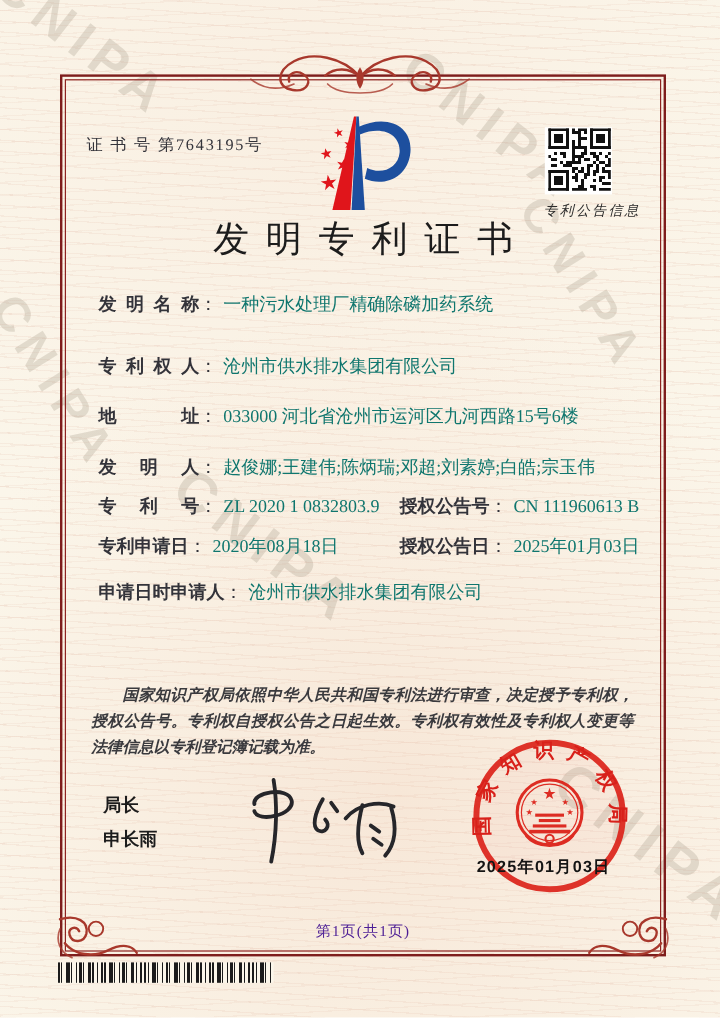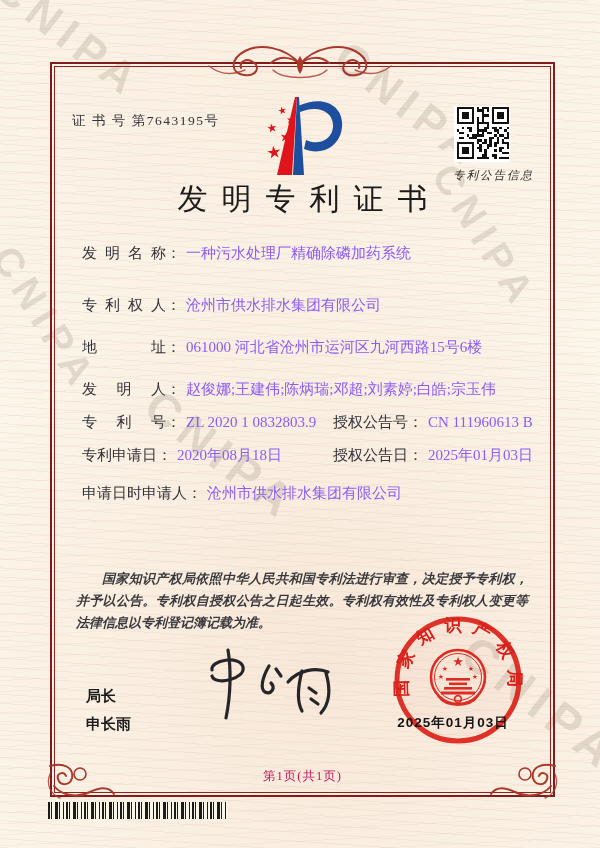--- a/index.html
+++ b/index.html
@@ -24,32 +24,32 @@
   .content{position:absolute;inset:0;z-index:4;}
   .cert-no{position:absolute;left:72px;top:100px;font-size:13.5px;color:#33333a;letter-spacing:1.5px;margin-top:12px;}
   .logo{position:absolute;left:252px;top:96px;width:102px;height:82px;}
   .qr-block{position:absolute;left:430px;top:106px;width:104px;text-align:right;}
   .qr-box{width:54px;height:54px;margin:0 auto;background:#fff;padding:1px;}
   .qr-label{margin-top:6px;font-size:11.5px;font-style:italic;color:#2b2b2b;letter-spacing:2px;}
   .title{position:absolute;left:50px;top:179px;width:505px;text-align:center;
          font-size:30px;font-weight:normal;color:#1c1c1c;letter-spacing:14px;text-indent:14px;margin:0;}
   .frow{position:absolute;left:82px;font-size:15px;color:#33333a;white-space:nowrap;}
   .frow2{position:absolute;left:333px;font-size:15px;color:#33333a;white-space:nowrap;}
-  .flabel{display:inline-block;width:84px;text-align:justify;text-align-last:justify;vertical-align:bottom;}
+  .flabel{display:inline-block;width:84px;text-align:justify;text-align-last:justify;vertical-align:bottom;font-weight:bold;}
   .flabel.nat{width:auto;min-width:0;text-align:center;text-align-last:auto;}
   .colon{margin-right:5px;}
-  .fvalue{color:#8b5cf6;}
+  .fvalue{color:#0f766e;}
   .legal{position:absolute;left:76px;top:568px;width:452px;font-size:13px;line-height:22px;
          color:#3a3a3e;font-style:italic;text-align:justify;text-indent:2em;margin:0;font-weight:bold;}
   .signer{position:absolute;left:86px;top:658px;font-family:"Liberation Sans","DejaVu Sans",sans-serif;
-          font-weight:bold;font-size:15px;color:#1c1c1c;line-height:28px;margin-top:24px;}
+          font-weight:bold;font-size:15px;color:#1c1c1c;line-height:28px;}
   .signature{position:absolute;left:190px;top:640px;}
   .seal{position:absolute;left:392px;top:614px;}
   .footer{position:absolute;left:50px;top:768px;width:505px;text-align:center;
-          font-size:12.5px;color:#be185d;letter-spacing:1px;}
+          font-size:12.5px;color:#4c1d95;letter-spacing:1px;}
   .barcode{position:absolute;left:48px;top:802px;width:180px;height:17px;z-index:5;
     background:repeating-linear-gradient(90deg,
       #1b1b1b 0 2px, #fbf6ea 2px 3px, #1b1b1b 3px 4px, #fbf6ea 4px 7px,
       #1b1b1b 7px 10px, #fbf6ea 10px 11px, #1b1b1b 11px 12px, #fbf6ea 12px 15px,
       #1b1b1b 15px 16px, #fbf6ea 16px 18px);}
 </style>
 </head>
 <body>
 
 <div class="page">
@@ -256,42 +256,42 @@
 
     <h1 class="title">发明专利证书</h1>
 
     <div class="frow" style="top:244px;">
       <span class="flabel">发明名称</span><span class="colon">：</span><span class="fvalue">一种污水处理厂精确除磷加药系统</span>
     </div>
     <div class="frow" style="top:296px;">
       <span class="flabel">专利权人</span><span class="colon">：</span><span class="fvalue">沧州市供水排水集团有限公司</span>
     </div>
     <div class="frow" style="top:338px;">
-      <span class="flabel">地址</span><span class="colon">：</span><span class="fvalue">061000 河北省沧州市运河区九河西路15号6楼</span>
+      <span class="flabel">地址</span><span class="colon">：</span><span class="fvalue">033000 河北省沧州市运河区九河西路15号6楼</span>
     </div>
     <div class="frow" style="top:380px;">
       <span class="flabel">发明人</span><span class="colon">：</span><span class="fvalue">赵俊娜;王建伟;陈炳瑞;邓超;刘素婷;白皓;宗玉伟</span>
     </div>
     <div class="frow" style="top:413px;">
       <span class="flabel">专利号</span><span class="colon">：</span><span class="fvalue">ZL 2020 1 0832803.9</span>
     </div>
     <div class="frow2" style="top:413px;">
       <span class="flabel nat">授权公告号</span><span class="colon">：</span><span class="fvalue">CN 111960613 B</span>
     </div>
     <div class="frow" style="top:446px;">
       <span class="flabel nat">专利申请日</span><span class="colon">：</span><span class="fvalue">2020年08月18日</span>
     </div>
     <div class="frow2" style="top:446px;">
       <span class="flabel nat">授权公告日</span><span class="colon">：</span><span class="fvalue">2025年01月03日</span>
     </div>
     <div class="frow" style="top:484px;">
       <span class="flabel nat">申请日时申请人</span><span class="colon">：</span><span class="fvalue">沧州市供水排水集团有限公司</span>
     </div>
 
-    <p class="legal">国家知识产权局依照中华人民共和国专利法进行审查，决定授予专利权，并予以公告。专利权自授权公告之日起生效。专利权有效性及专利权人变更等法律信息以专利登记簿记载为准。</p>
+    <p class="legal">国家知识产权局依照中华人民共和国专利法进行审查，决定授予专利权，授权公告号。专利权自授权公告之日起生效。专利权有效性及专利权人变更等法律信息以专利登记簿记载为准。</p>
 
     <div class="signer">
       <div>局长</div>
       <div>申长雨</div>
     </div>
 
     <svg class="signature" width="150" height="85" viewBox="0 0 150 85">
       <g fill="none" stroke="#26262a" stroke-width="3.2" stroke-linecap="round">
         <path d="M38 10 C41 28 41 54 36 78"></path>
         <path d="M22 30 C20 20 50 15 53 27 C56 39 25 46 22 36"></path>

